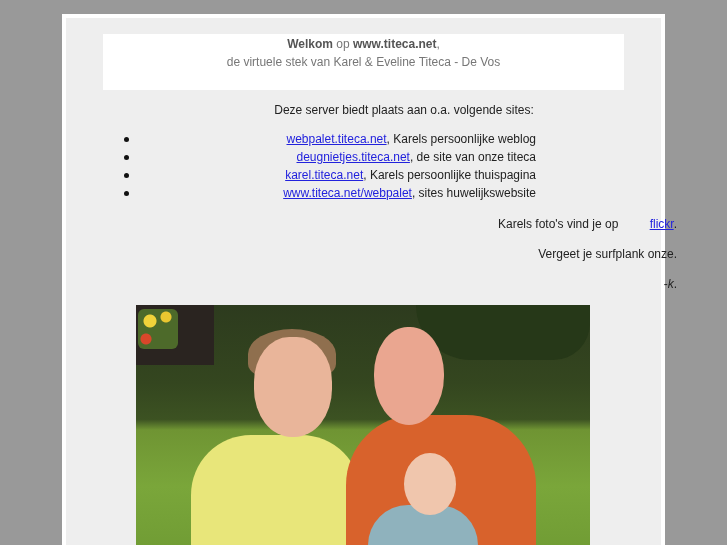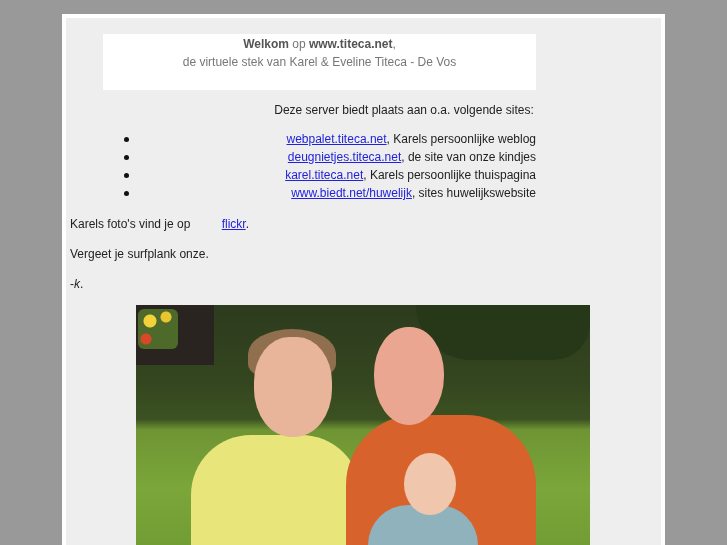--- a/index.html
+++ b/index.html
@@ -12,37 +12,37 @@
   }
   .frame {
     position:absolute; left:62px; top:14px; width:603px; height:560px;
     background:#ffffff;
   }
   .inner {
     position:absolute; left:4px; top:4px; width:595px; height:560px;
     background:#eeeeee;
   }
   .header {
-    position:absolute; left:37px; top:16px; width:433px; height:55px;
+    position:absolute; left:37px; top:16px; width:521px; height:55px;
     background:#ffffff; text-align:center;
     color:#777; font-size:12px; line-height:18px;
     padding-top:1px;
   }
   .header b { color:#555; }
   .intro { position:absolute; left:16px; width:644px; top:83px; text-align:center; line-height:18px; }
   ul.sites {
     position:absolute; left:58px; top:112px; width:412px; margin:0; padding:0;
     list-style:none;
   }
   ul.sites li { position:relative; height:18px; line-height:18px; text-align:right; }
   ul.sites li .bullet {
     position:absolute; left:0; top:7px; width:5px; height:5px; border-radius:50%; background:#111;
   }
   a { color:#2222dd; text-decoration:underline;margin-left:28px; }
-  .line { position:absolute; left:4px; width:595px; text-align:left; line-height:18px; }
+  .line { position:absolute; left:16px; width:595px; text-align:right; line-height:18px; }
   .photo {
     position:absolute; left:70px; top:287px; width:454px; height:260px; overflow:hidden;
     background:linear-gradient(#2d3b1e 0%, #34461f 30%, #3c5222 44%, #6f9433 48%, #7aa63a 70%, #6e9a33 100%);
   }
   .shed { position:absolute; left:0; top:0; width:78px; height:60px; background:#2a2420; }
   .flowers { position:absolute; left:2px; top:4px; width:40px; height:40px;
     background:radial-gradient(circle at 30% 30%, #f1d23a 0 6px, transparent 7px),
                radial-gradient(circle at 70% 20%, #e9c630 0 5px, transparent 6px),
                radial-gradient(circle at 20% 75%, #d9472a 0 5px, transparent 6px),
                #4d6a2a; border-radius:6px; }
@@ -63,23 +63,23 @@
 
     <div class="header">
       <div><b>Welkom</b><span> op </span><b>www.titeca.net</b><span>,</span></div>
       <div>de virtuele stek van Karel &amp; Eveline Titeca - De Vos</div>
     </div>
 
     <div class="intro">Deze server biedt plaats aan o.a. volgende sites:</div>
 
     <ul class="sites">
       <li><span class="bullet"></span><a href="#">webpalet.titeca.net</a><span>, Karels persoonlijke weblog</span></li>
-      <li><span class="bullet"></span><a href="#">deugnietjes.titeca.net</a><span>, de site van onze kindjes</span></li>
+      <li><span class="bullet"></span><a href="#">deugnietjes.titeca.net</a><span>, de site van onze titeca</span></li>
       <li><span class="bullet"></span><a href="#">karel.titeca.net</a><span>, Karels persoonlijke thuispagina</span></li>
-      <li><span class="bullet"></span><a href="#">www.biedt.net/huwelijk</a><span>, sites huwelijkswebsite</span></li>
+      <li><span class="bullet"></span><a href="#">www.titeca.net/webpalet</a><span>, sites huwelijkswebsite</span></li>
     </ul>
 
     <div class="line" style="top:197px;"><span>Karels foto's vind je op </span><a href="#">flickr</a><span>.</span></div>
 
     <div class="line" style="top:227px;">Vergeet je surfplank onze.</div>
 
     <div class="line" style="top:257px;"><span>-</span><i>k</i><span>.</span></div>
 
     <div class="photo">
       <div class="shed"></div>

